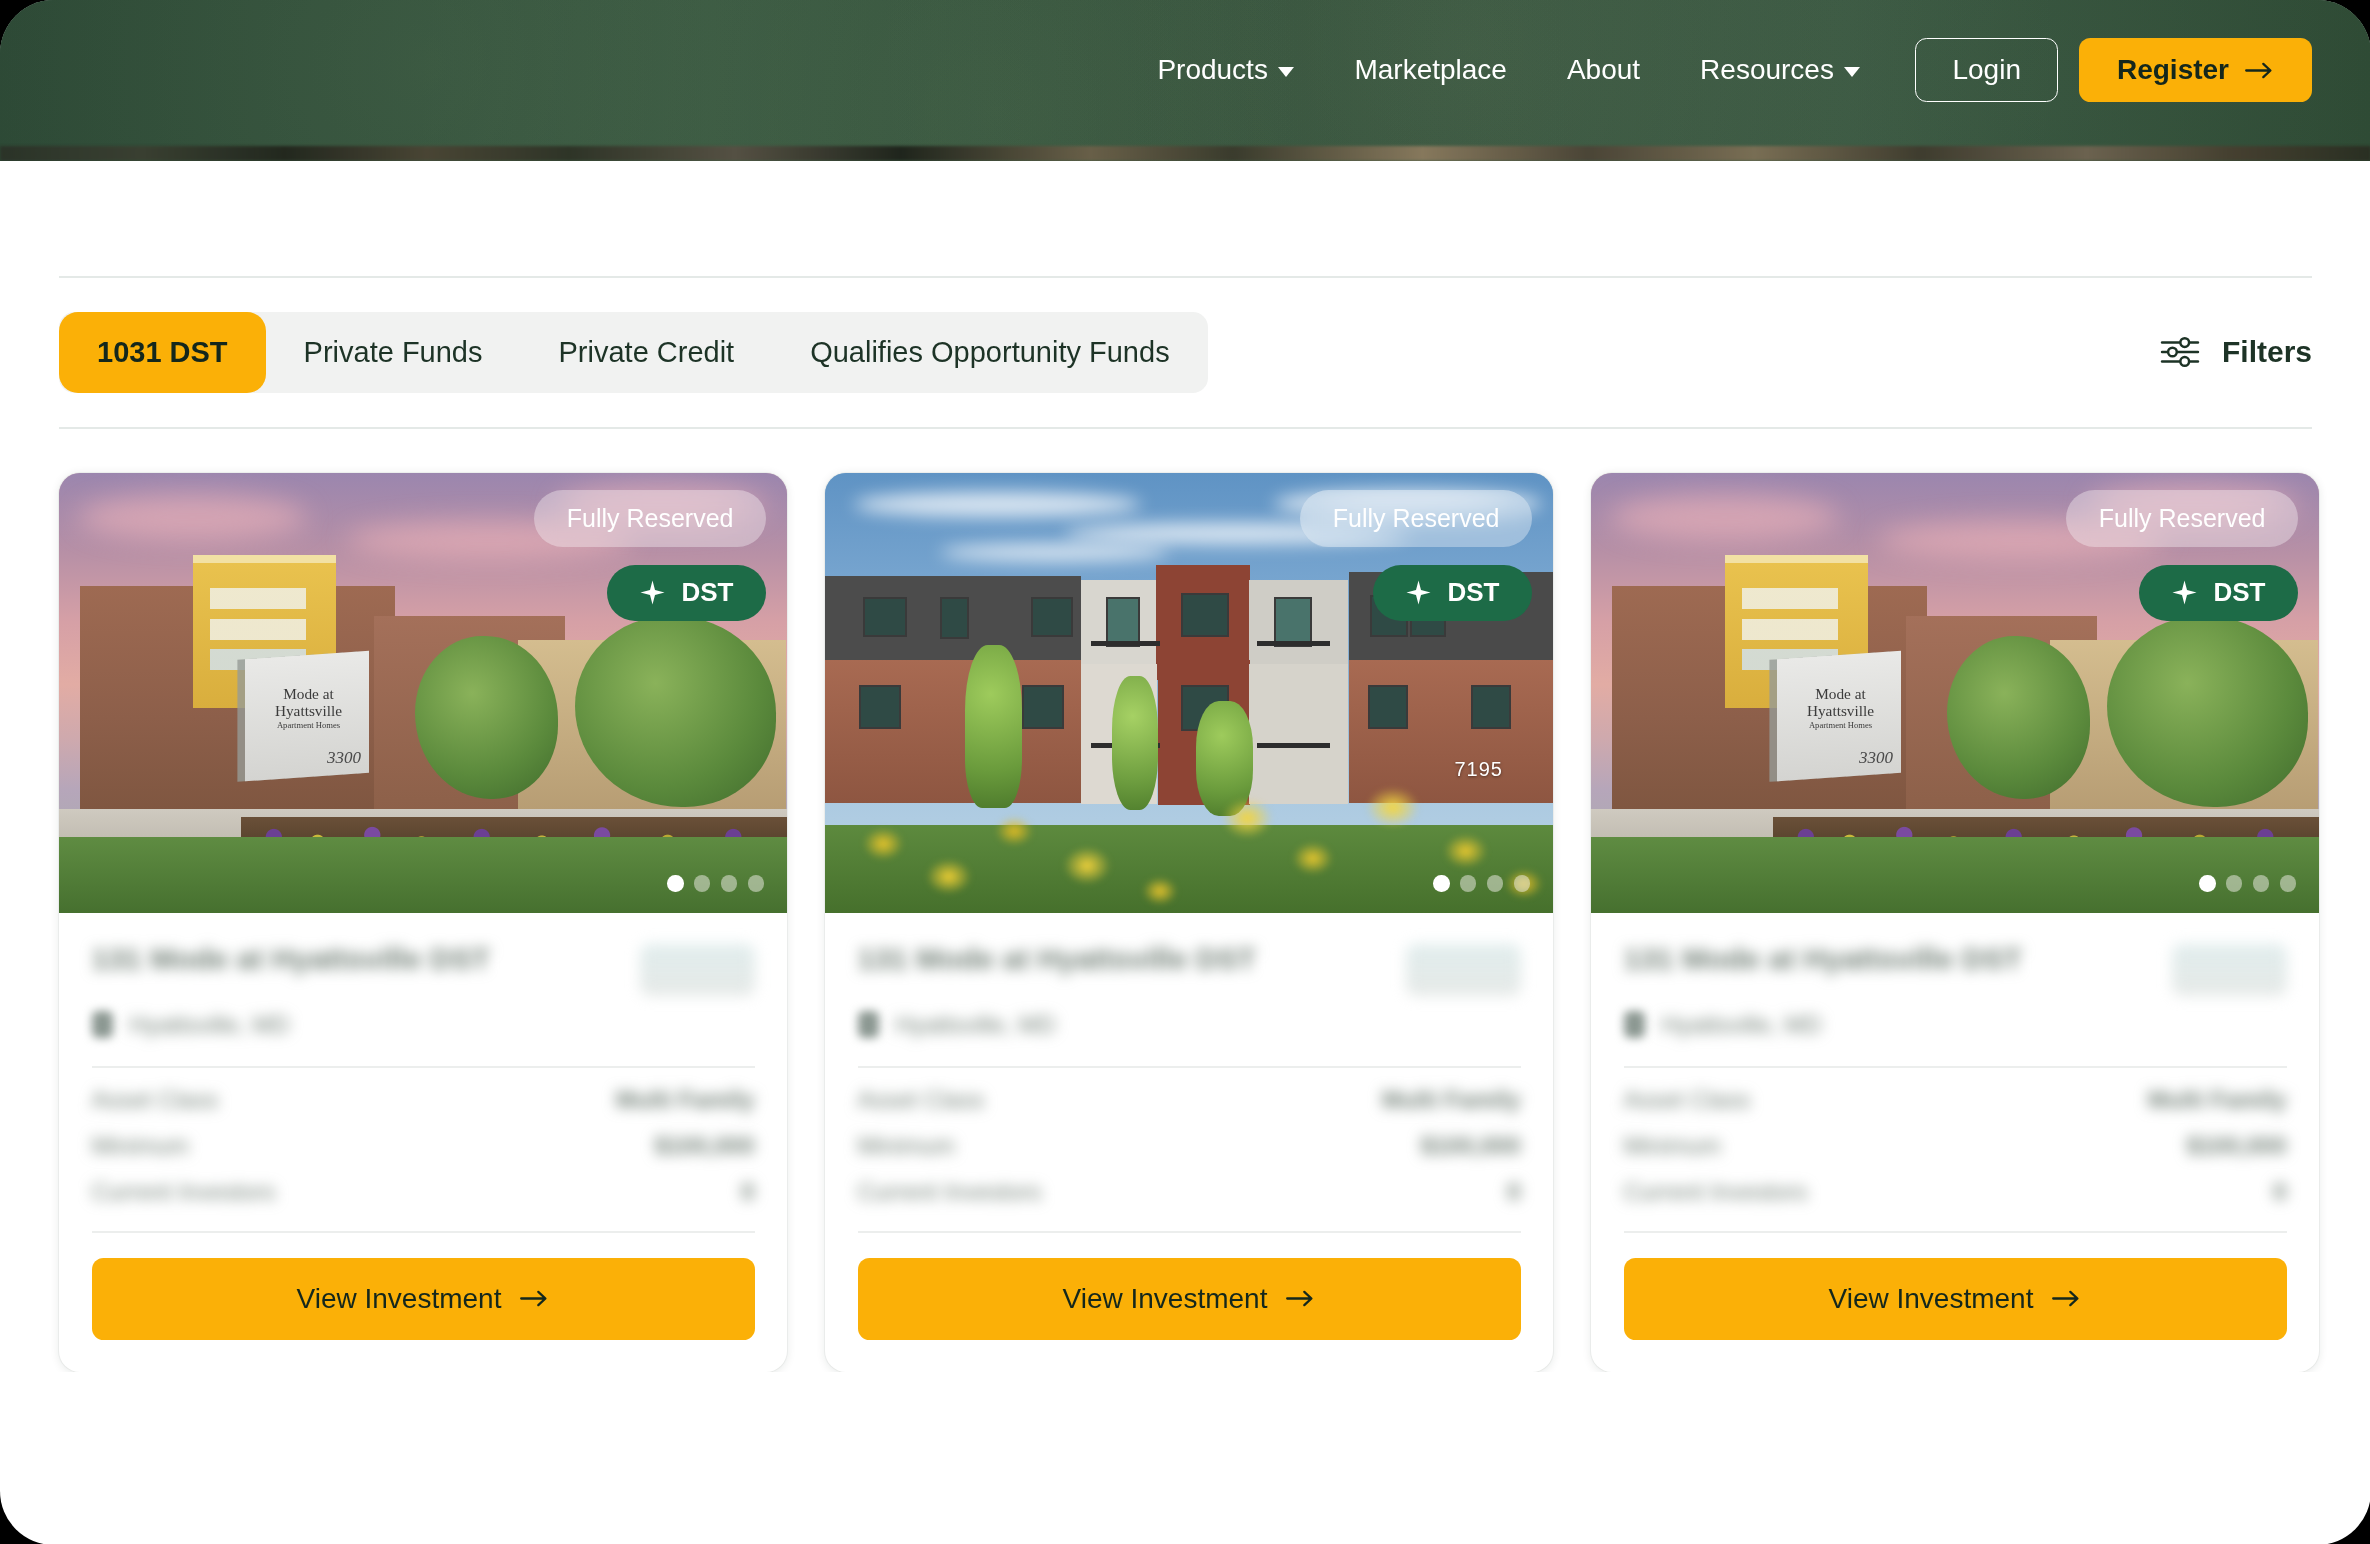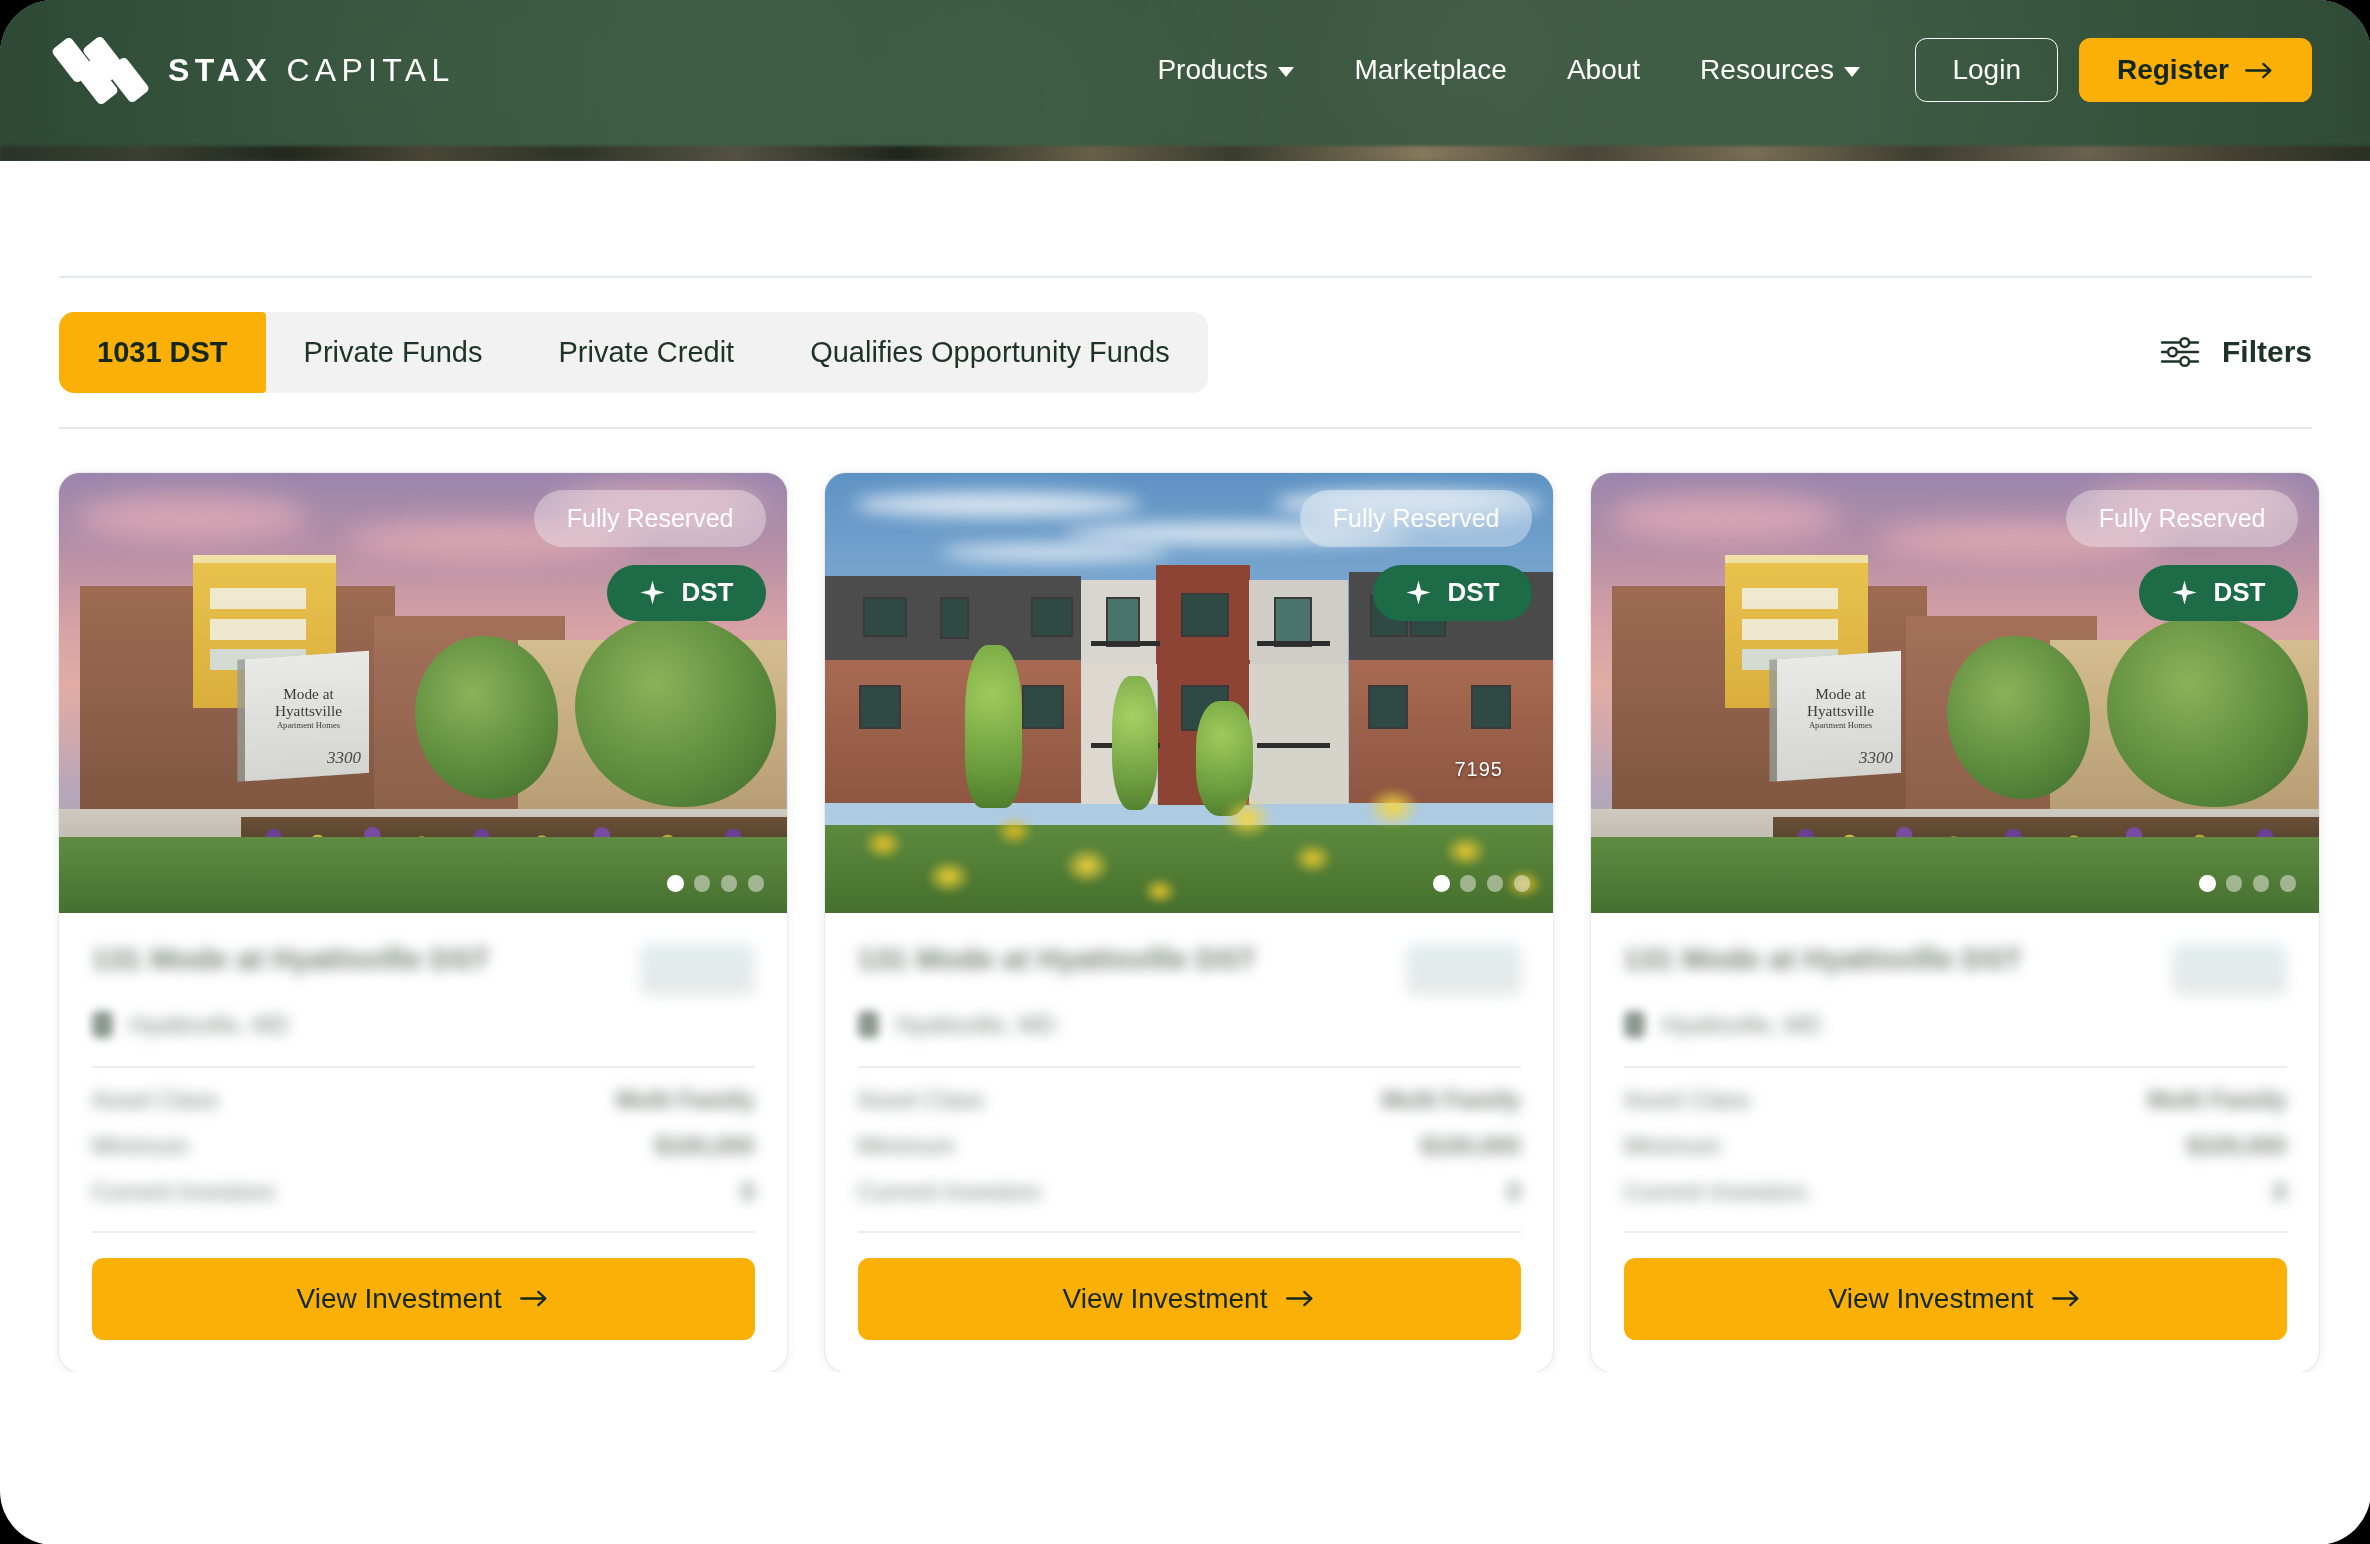--- a/index.html
+++ b/index.html
@@ -176,21 +176,21 @@
     display: flex;
     align-items: center;
     cursor: pointer;
     white-space: nowrap;
     background: transparent;
     border: none;
     font-family: inherit;
   }
   .tab.active {
     background: #fbb007;
-    border-radius: 4px;
+    border-radius: 19px;
     font-weight: 600;
     color: #14271c;
   }
 
   #filters-button {
     margin-left: auto;
     display: flex;
     align-items: center;
     gap: 21px;
     cursor: pointer;
@@ -482,31 +482,20 @@
 </head>
 <body>
 
 <div id="app-shell">
 
   <header id="site-header">
     <div id="header-photo-bg"></div>
     <div id="header-photo-strip"></div>
 
     <div id="header-inner">
-      <div id="brand-logo">
-        <div id="logo-mark">
-          <span></span>
-            <span></span>
-            <span></span>
-            <span></span>
-        </div>
-        <div id="logo-text">
-          <span class="w1">STAX</span><span>&nbsp;</span><span class="w2">CAPITAL</span>
-        </div>
-      </div>
 
       <nav id="main-nav">
         <div class="nav-link">
           <span>Products</span>
           <i class="caret-down"></i>
         </div>
         <div class="nav-link">
           <span>Marketplace</span>
         </div>
         <div class="nav-link">

